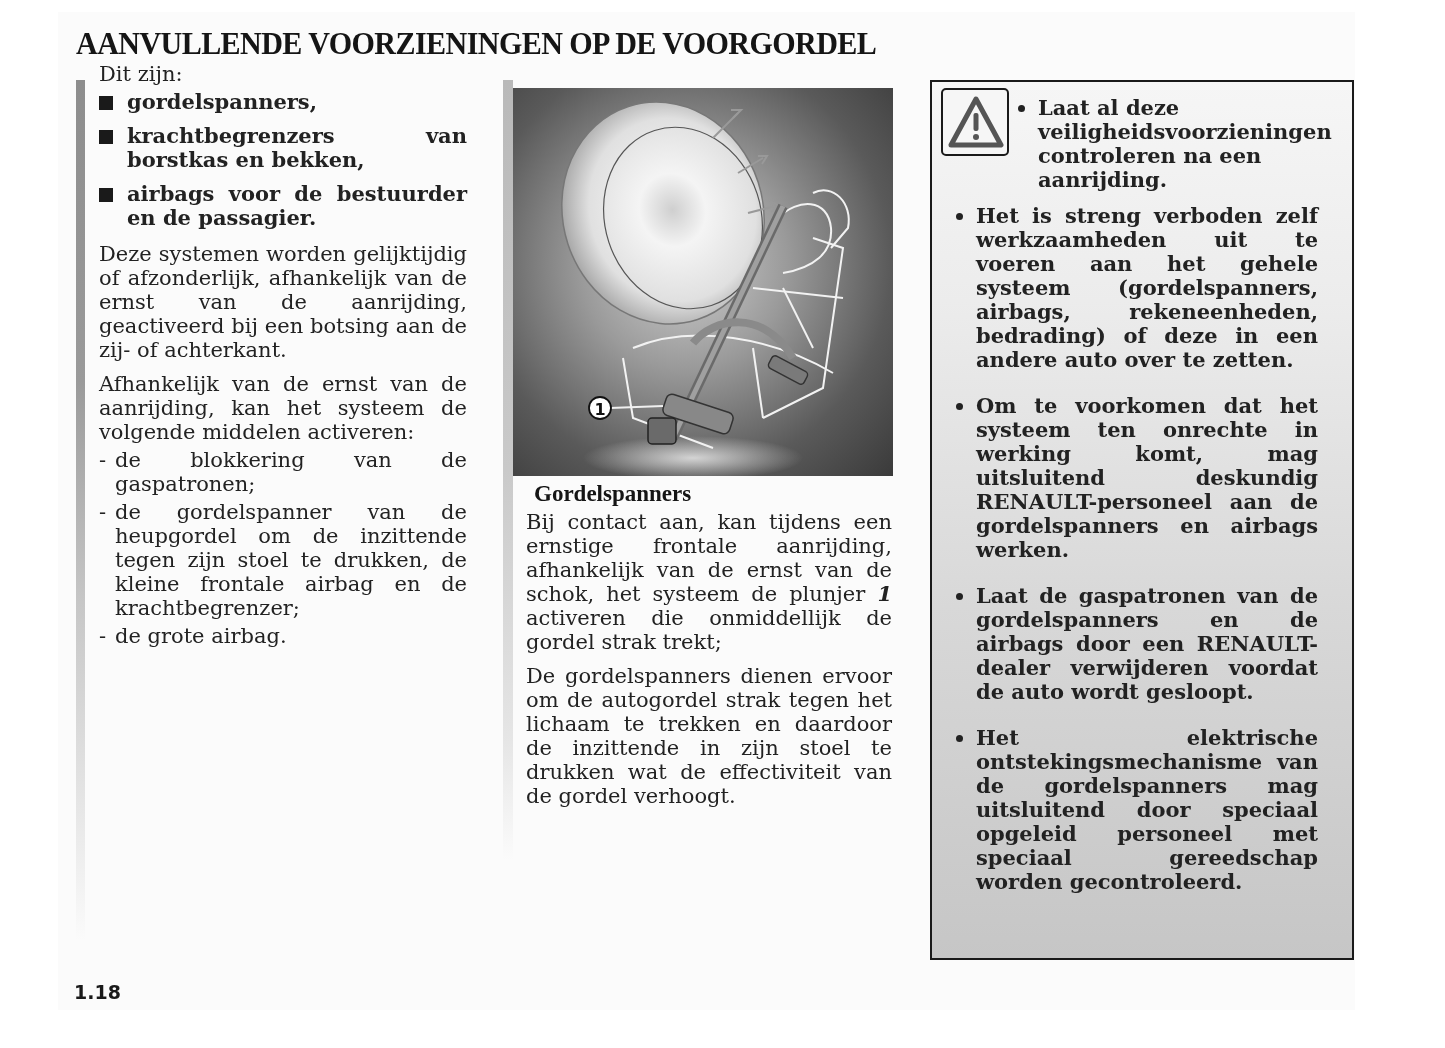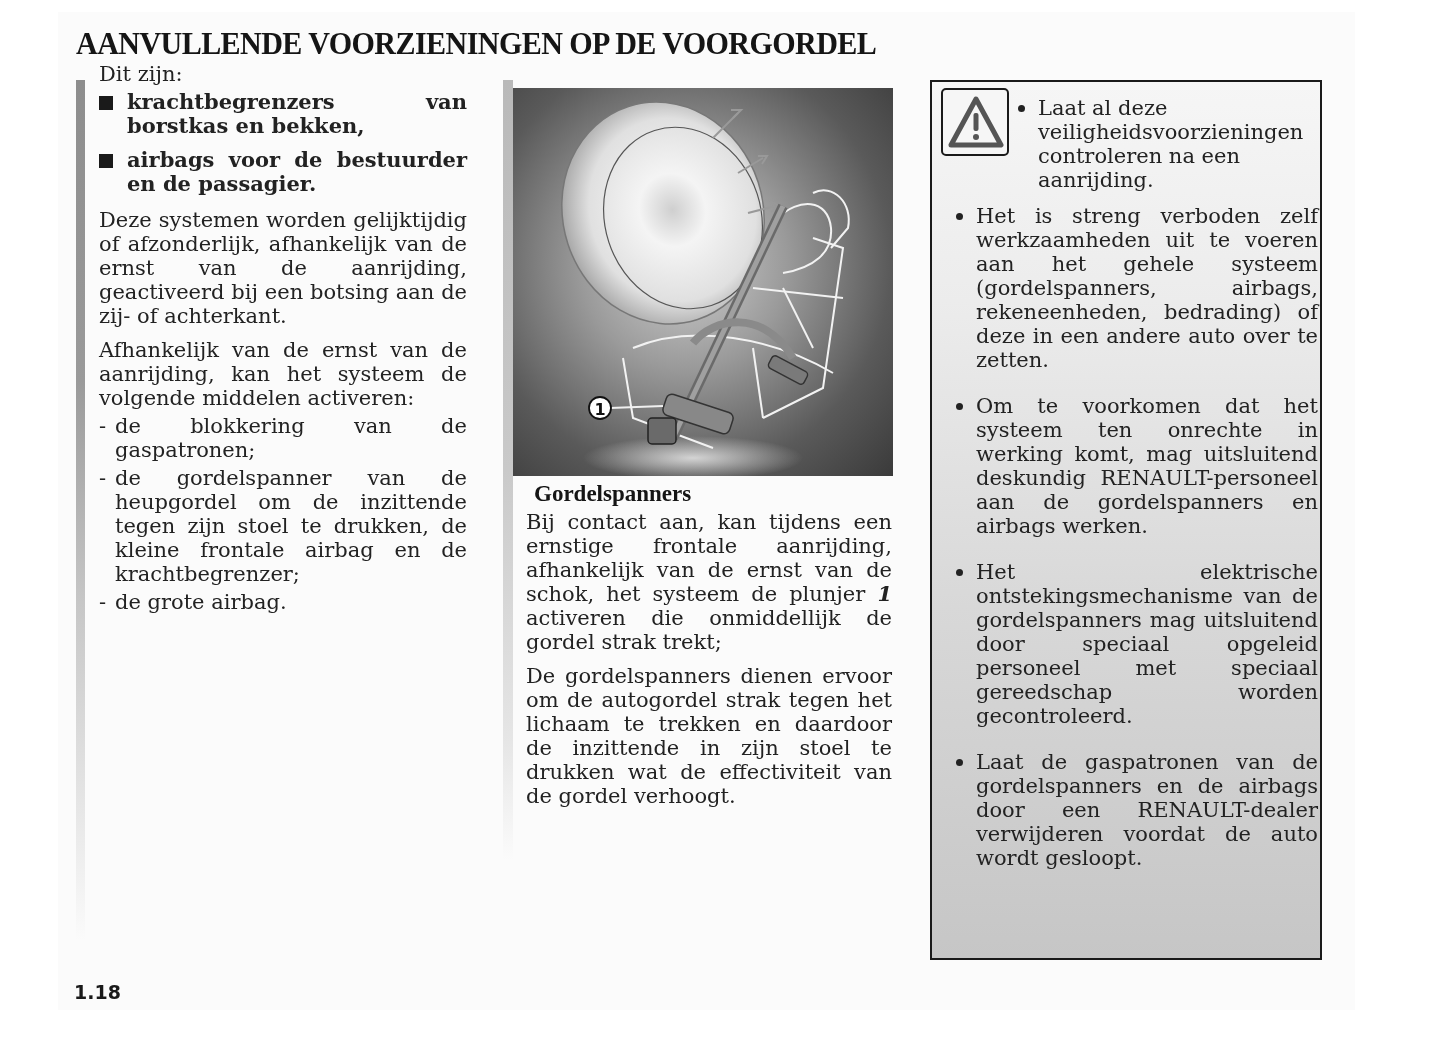--- a/index.html
+++ b/index.html
@@ -57,24 +57,25 @@
   }
   .subhead {
     margin: 0 0 4px 8px; font-size: 23px; font-weight: bold; color: #151515;
     font-family: "Liberation Serif", "DejaVu Serif", serif;
   }
   .col-mid .para { margin-bottom: 10px; }
   .bold-it { font-weight: bold; font-style: italic; }
 
   
   .warn-box {
-    position: absolute; left: 930px; top: 80px; width: 392px; height: 880px;
+    position: absolute; left: 930px; top: 80px; width: 424px; height: 880px;
     border: 2px solid #1a1a1a;
     background: linear-gradient(to bottom, #f6f6f6 0%, #ececec 25%, #d8d8d8 60%, #c6c6c6 100%);
     box-sizing: border-box;
+    font-weight: bold;
   }
   .warn-icon-box {
     position: absolute; left: 9px; top: 6px; width: 68px; height: 68px;
     border: 2px solid #1a1a1a; border-radius: 5px; background: #f6f6f6; box-sizing: border-box;
   }
   .warn-icon-box svg { position: absolute; left: 5px; top: 5px; }
   .warn-first {
     position: absolute; left: 86px; top: 14px; width: 288px;
     font-size: 21px; line-height: 24px; color: #222;
   }
@@ -99,20 +100,24 @@
 <body>
 
 <div class="page"></div>
 
 <h1 class="title">AANVULLENDE VOORZIENINGEN OP DE VOORGORDEL</h1>
 
 <div class="left-bar"></div>
 <div class="col-left">
   <p class="intro">Dit zijn:</p>
   <ul class="bullets">
+    <li>
+      <span class="sq"></span>
+      <span>gordelspanners,</span>
+    </li>
     <li>
       <span class="sq"></span>
       <span>krachtbegrenzers van borstkas en bekken,</span>
     </li>
     <li>
       <span class="sq"></span>
       <span>airbags voor de bestuurder en de passagier.</span>
     </li>
   </ul>
   <p class="para">Deze systemen worden gelijktijdig of afzonderlijk, afhankelijk van de ernst van de aanrijding, geactiveerd bij een botsing aan de zij- of achterkant.</p>
@@ -209,22 +214,22 @@
     <li>
       <span class="bul"></span>
       <span>Het is streng verboden zelf werkzaamheden uit te voeren aan het gehele systeem (gordelspanners, airbags, rekeneenheden, bedrading) of deze in een andere auto over te zetten.</span>
     </li>
     <li>
       <span class="bul"></span>
       <span>Om te voorkomen dat het systeem ten onrechte in werking komt, mag uitsluitend deskundig RENAULT-personeel aan de gordelspanners en airbags werken.</span>
     </li>
     <li>
       <span class="bul"></span>
+      <span>Laat de gaspatronen van de gordelspanners en de airbags door een RENAULT-dealer verwijderen voordat de auto wordt gesloopt.</span>
+    </li>
+    <li>
+      <span class="bul"></span>
       <span>Het elektrische ontstekingsmechanisme van de gordelspanners mag uitsluitend door speciaal opgeleid personeel met speciaal gereedschap worden gecontroleerd.</span>
     </li>
-    <li>
-      <span class="bul"></span>
-      <span>Laat de gaspatronen van de gordelspanners en de airbags door een RENAULT-dealer verwijderen voordat de auto wordt gesloopt.</span>
-    </li>
   </ul>
 </div>
 
 <div class="page-number">1.18</div>
 
 </body></html>

